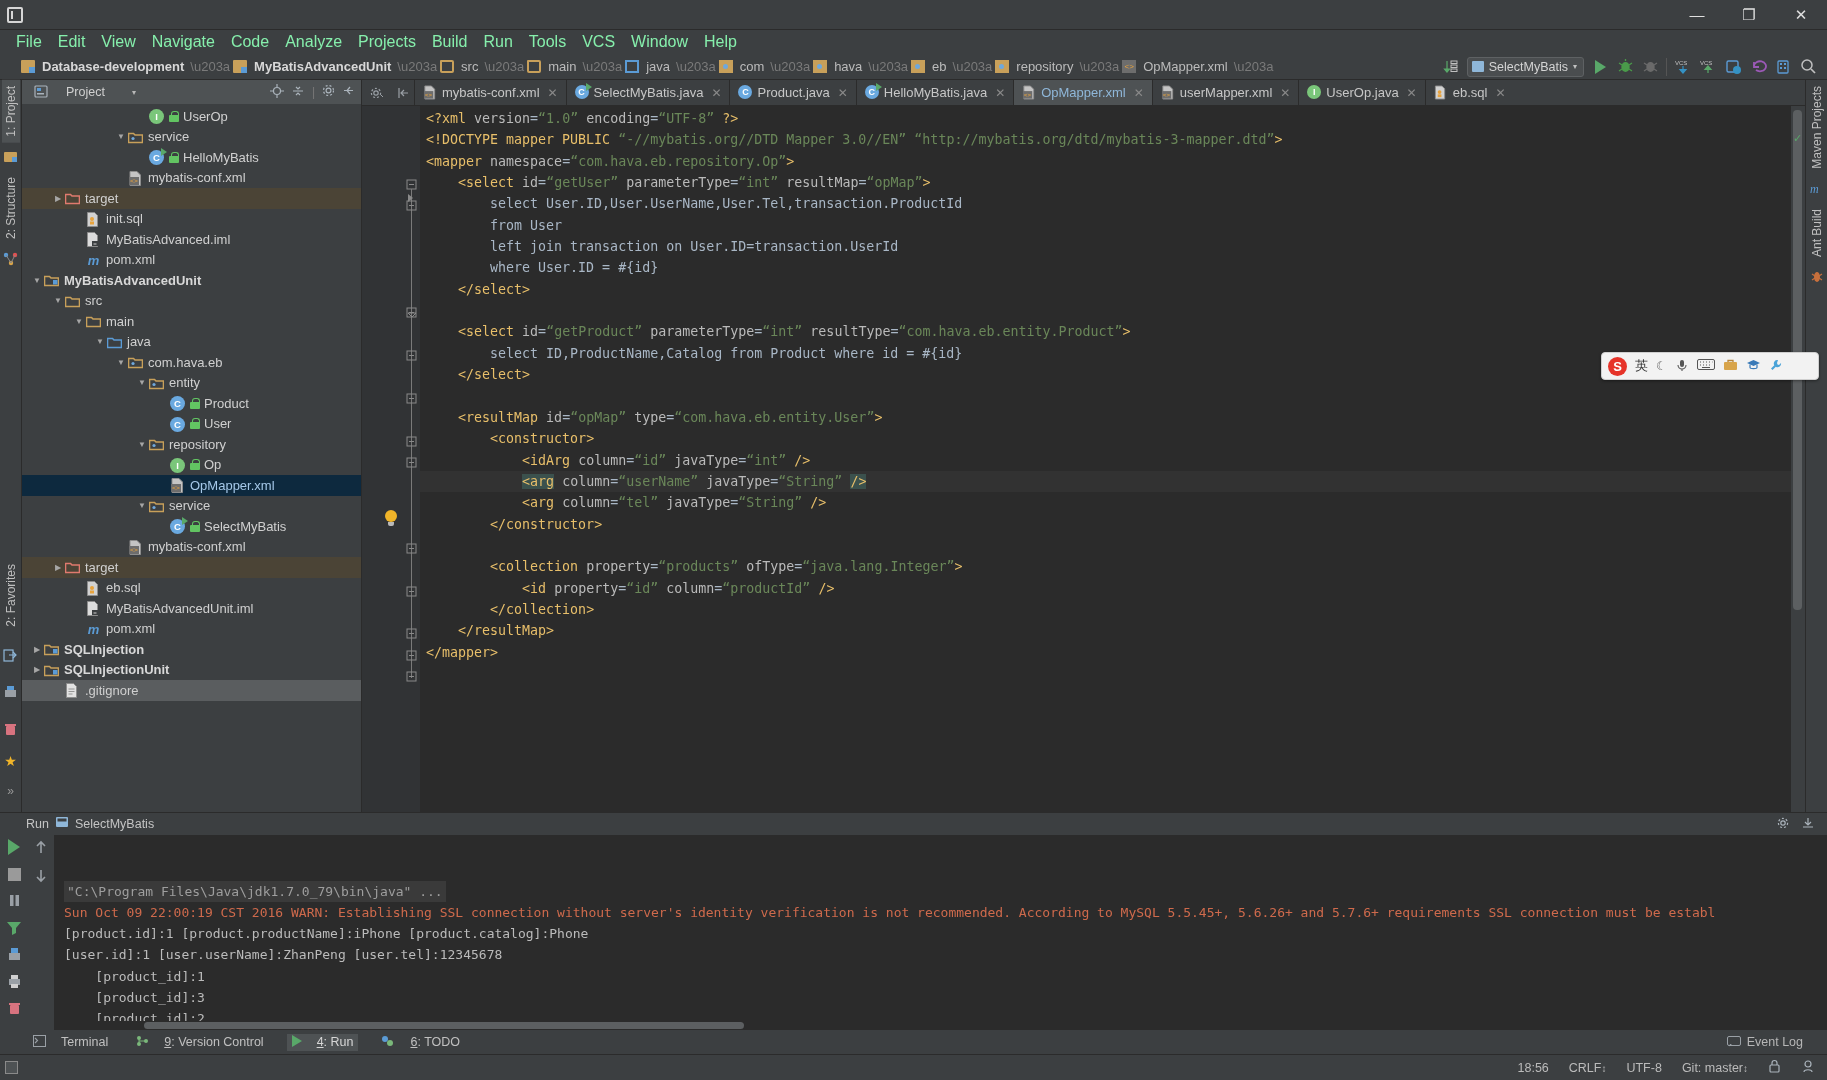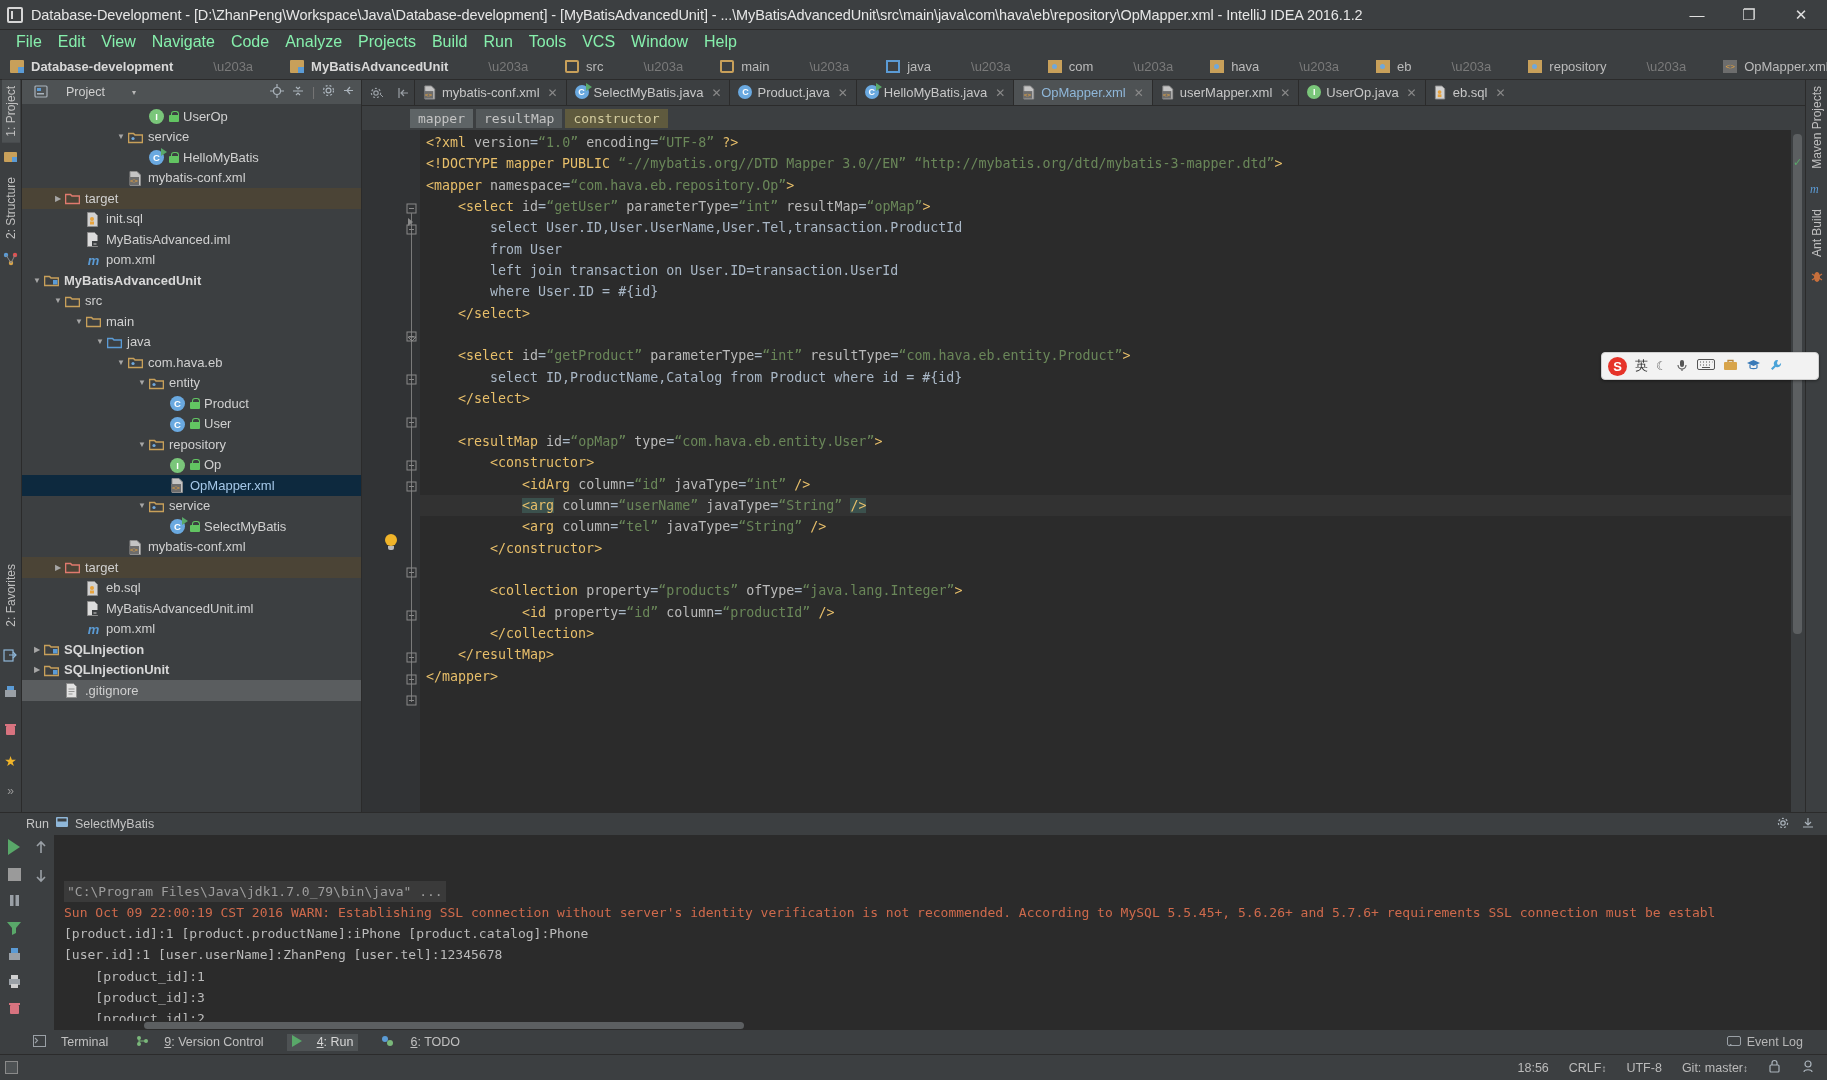--- a/index.html
+++ b/index.html
@@ -32,21 +32,21 @@
   
   .menubar {
     height: 24px; flex: 0 0 24px; background: #3c3f41; display: flex; align-items: center;
     padding-left: 8px; gap: 0px;
   }
   .menu-item { font-size: 16px; color: #86efac; padding: 2px 8px; white-space: nowrap; }
 
   
   .navbar {
     height: 26px; flex: 0 0 26px; background: #3c3f41; display: flex; align-items: center;
-    padding-left: 10px; border-bottom: 1px solid #2b2b2b; gap: 34px;
+    padding-left: 21px; border-bottom: 1px solid #2b2b2b;
   }
   .crumb { display: flex; align-items: center; font-size: 13px; color: #bbbbbb; white-space: nowrap; }
   .crumb .lbl { padding: 1px 3px; }
   .crumb.bold .lbl { font-weight: bold; color: #d8d8d8; }
   .crumb-sep { color: #7a7a7a; margin: 0 3px; font-size: 13px; }
   .ico {
     display: inline-block; width: 14px; height: 13px; margin-right: 4px; flex: 0 0 14px;
     position: relative;
   }
   .ico.folder-plain { background: #c8a05a; border-radius: 1px 2px 2px 2px; }
@@ -195,21 +195,20 @@
   .fav-strip { margin-top:auto; display:flex; flex-direction:column; align-items:center; gap:9px; padding-bottom:6px;}
   .star { color:#f0b429; font-size:14px; }
 </style>
 </head>
 <body>
 
 <div class="app">
 
   <div class="titlebar">
     <div class="title-icon"></div>
-    <div class="title-text">Database-Development - [D:\ZhanPeng\Workspace\Java\Database-development] - [MyBatisAdvancedUnit] - ...\MyBatisAdvancedUnit\src\main\java\com\hava\eb\repository\OpMapper.xml - IntelliJ IDEA 2016.1.2</div>
     <div class="win-btns">
       <div class="win-btn">—</div>
       <div class="win-btn">❐</div>
       <div class="win-btn close">✕</div>
     </div>
   </div>
 
   <div class="menubar">
     <div class="menu-item">File</div>
     <div class="menu-item">Edit</div>
@@ -767,25 +766,20 @@
                   <path d="M1.5 0.5h7l3 3v11h-10z" fill="#d2d2d2" stroke="#8d8d8d"></path>
                   <circle cx="6" cy="7" r="2" fill="#e8a33d"></circle>
                   <rect x="4" y="9.5" width="4" height="3" fill="#e8a33d"></rect>
                 </svg></span>
               <span>eb.sql</span>
               <span class="x">✕</span>
             </div>
           </div>
       </div>
 
-      <div class="bcbar">
-        <span class="bchip c1">mapper</span>
-        <span class="bchip c2">resultMap</span>
-        <span class="bchip c3">constructor</span>
-      </div>
 
       <div class="code-area">
         <div class="gutter">
           <div class="bulb" style="top:404px"></div>
         </div>
         <div class="fold">
           <svg width="16" height="600" viewBox="0 0 16 600" style="position:absolute;top:2px;left:0">
 
             <rect x="3" y="72" width="9" height="9" fill="none" stroke="#8a8a8a"></rect>
               <path d="M5 76.5h5" stroke="#8a8a8a"></path>

